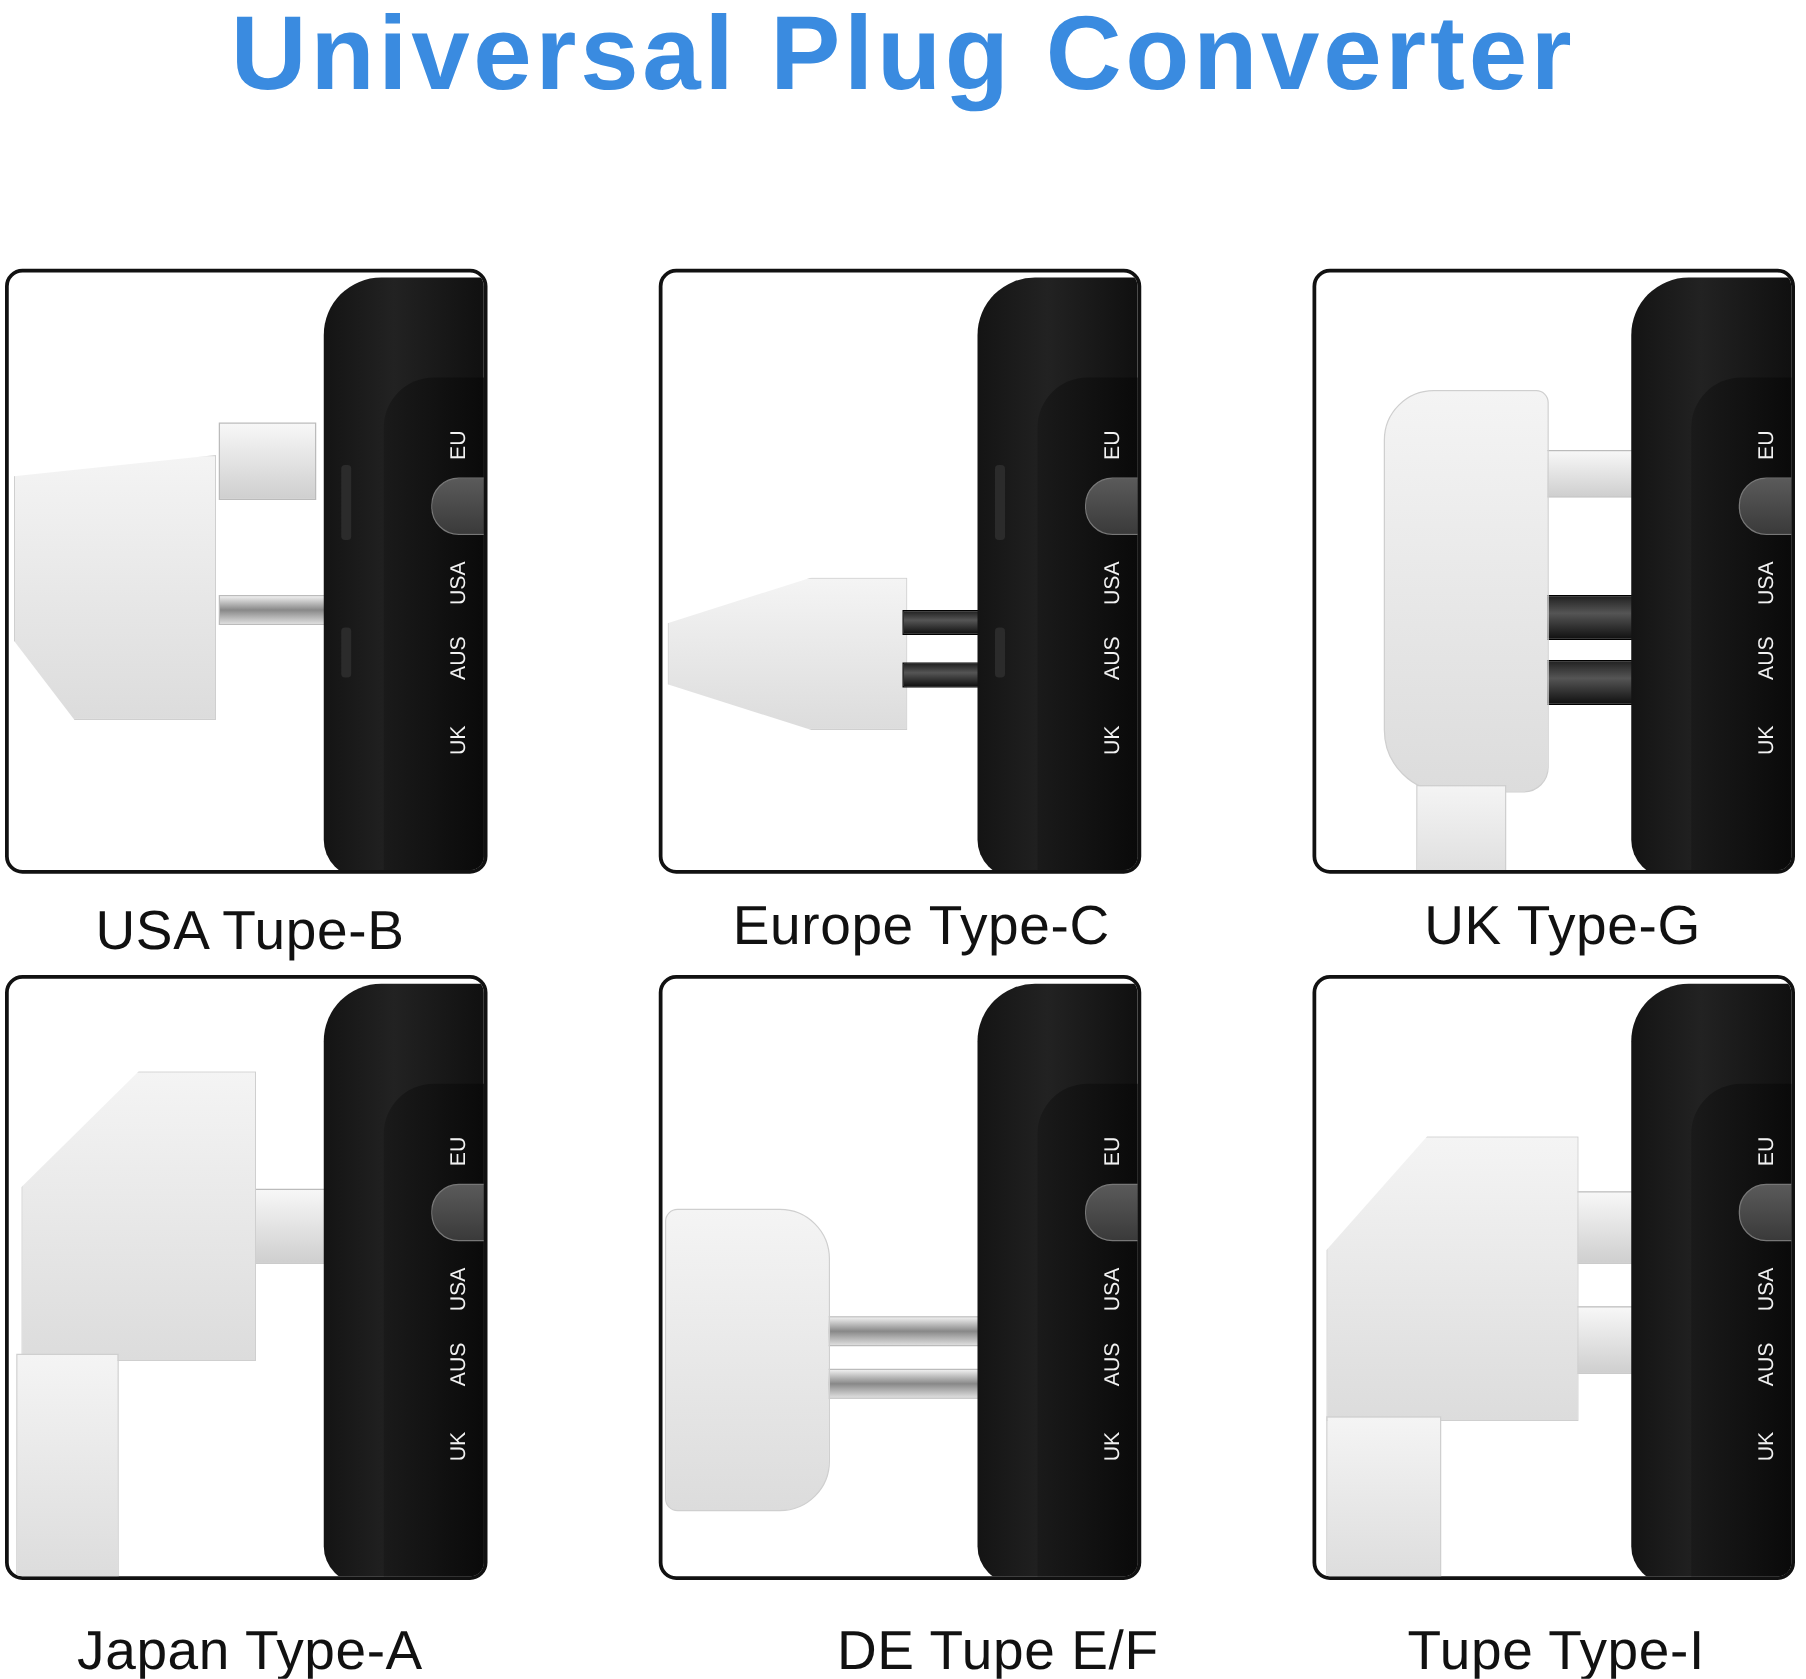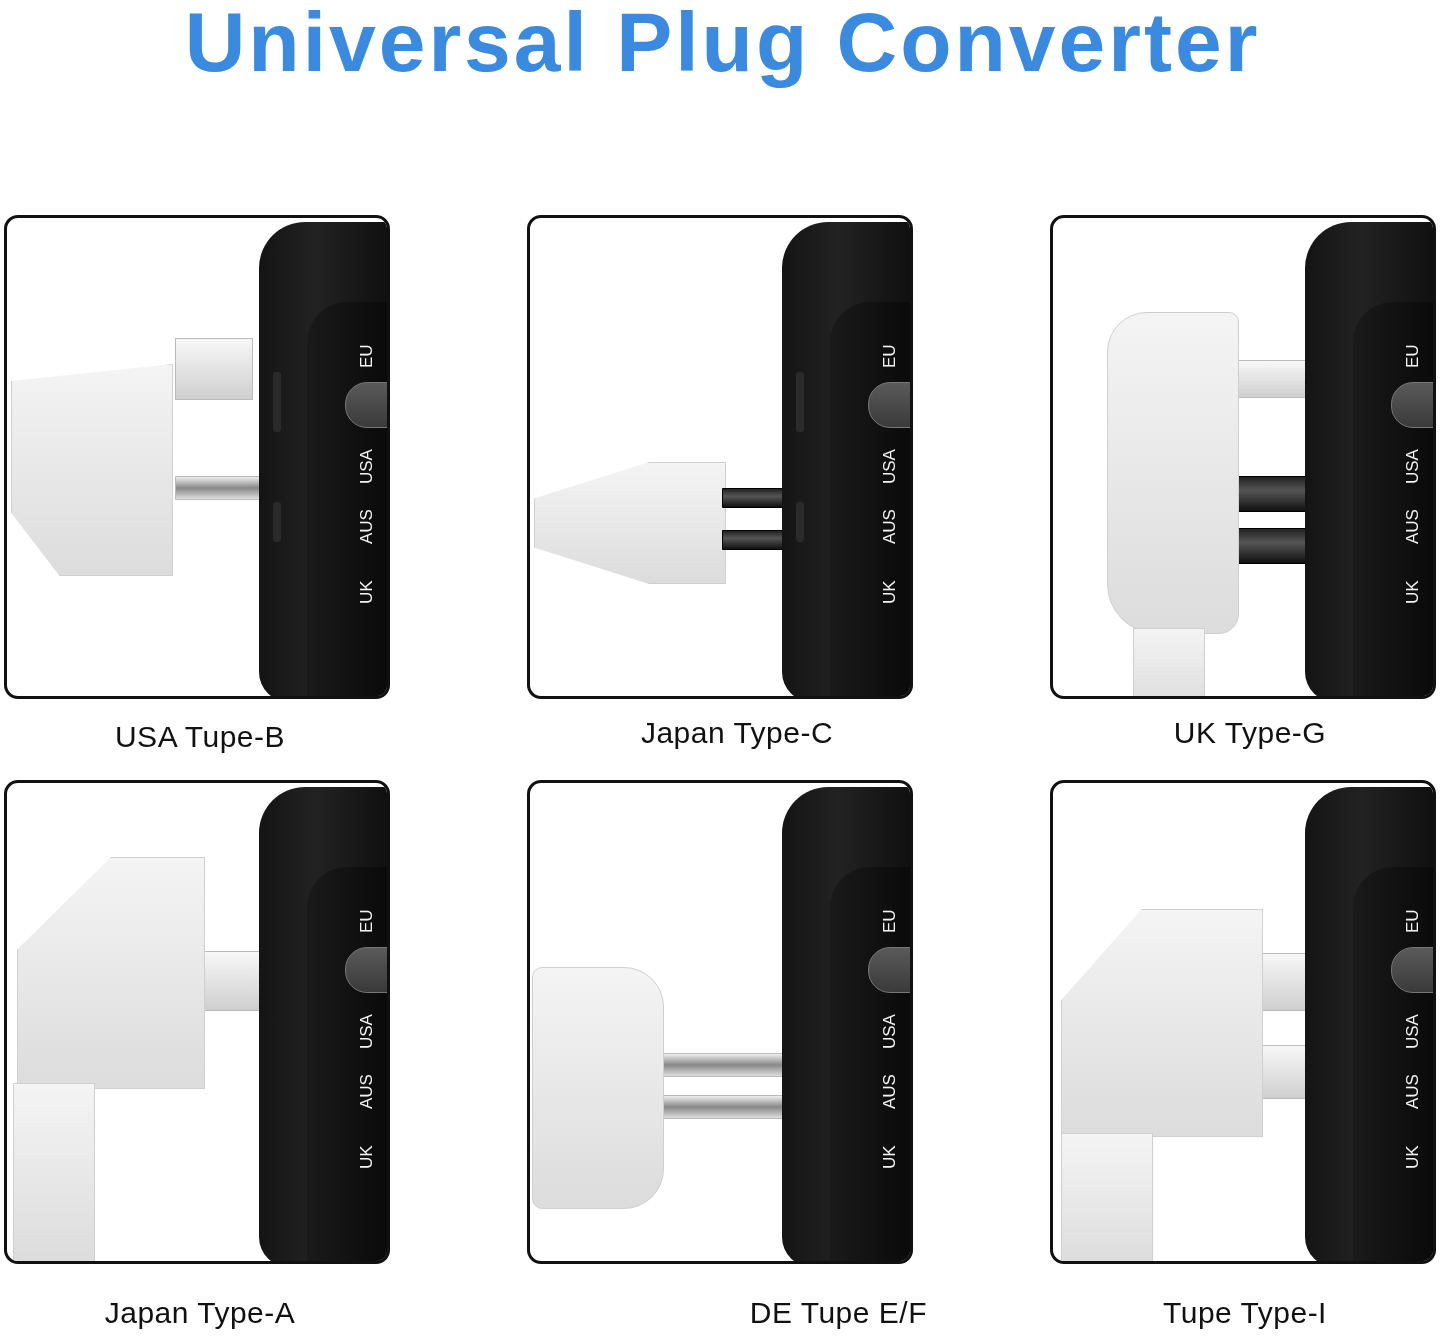--- a/index.html
+++ b/index.html
@@ -7,21 +7,21 @@
   .title {
     position:absolute; left:0; top:-8px; width:1445px; text-align:center;
     font-family:"Liberation Sans", sans-serif; font-weight:bold; font-size:84px;
     color:#3a8be0; letter-spacing:3px; line-height:100px;
   }
   .panel {
     position:absolute; width:386px; height:484px;
     border:3px solid #111; border-radius:14px; background:#fff; overflow:hidden; box-sizing:border-box;
   }
   .caption {
-    position:absolute; width:400px; text-align:center; font-size:30px; color:#111; letter-spacing:0.5px;
+    position:absolute; width:400px; text-align:center; font-size:44px; color:#111; letter-spacing:0.5px;
   }
   
   .device {
     position:absolute; left:252px; top:4px; width:140px; height:480px;
     background:linear-gradient(90deg,#141414 0%,#222 40%,#0d0d0d 100%);
     border-radius:46px 0 0 30px;
   }
   .device-face {
     position:absolute; left:48px; top:80px; width:100px; height:420px;
     background:linear-gradient(90deg,#1a1a1a,#060606);
@@ -79,21 +79,21 @@
     <div class="socket-slot" style="left:14px; top:150px; height:60px;"></div>
     <div class="socket-slot" style="left:14px; top:280px; height:40px;"></div>
     <div class="device-face"></div>
     <div class="slider"></div>
     <span class="dev-label" style="top:146px;">EU</span>
     <span class="dev-label" style="top:262px;">USA</span>
     <span class="dev-label" style="top:322px;">AUS</span>
     <span class="dev-label" style="top:382px;">UK</span>
   </div>
 </div>
-<div class="caption" style="left:537px; top:716px;">Japan Type-C</div>
+<div class="caption" style="left:537px; top:716px;">Europe Type-C</div>
 
 <div class="panel" style="left:1050px; top:215px;">
   <div class="pin" style="left:170px; top:142px; width:106px; height:36px;"></div>
   <div class="pin dark" style="left:170px; top:258px; width:110px; height:34px;"></div>
   <div class="pin dark" style="left:170px; top:310px; width:110px; height:34px;"></div>
   <div class="plug" style="left:54px; top:94px; width:130px; height:320px; border-radius:40px 10px 20px 50px;"></div>
   <div class="plug" style="left:80px; top:410px; width:70px; height:80px;"></div>
   <div class="device">
     <div class="device-face"></div>
     <div class="slider"></div>

